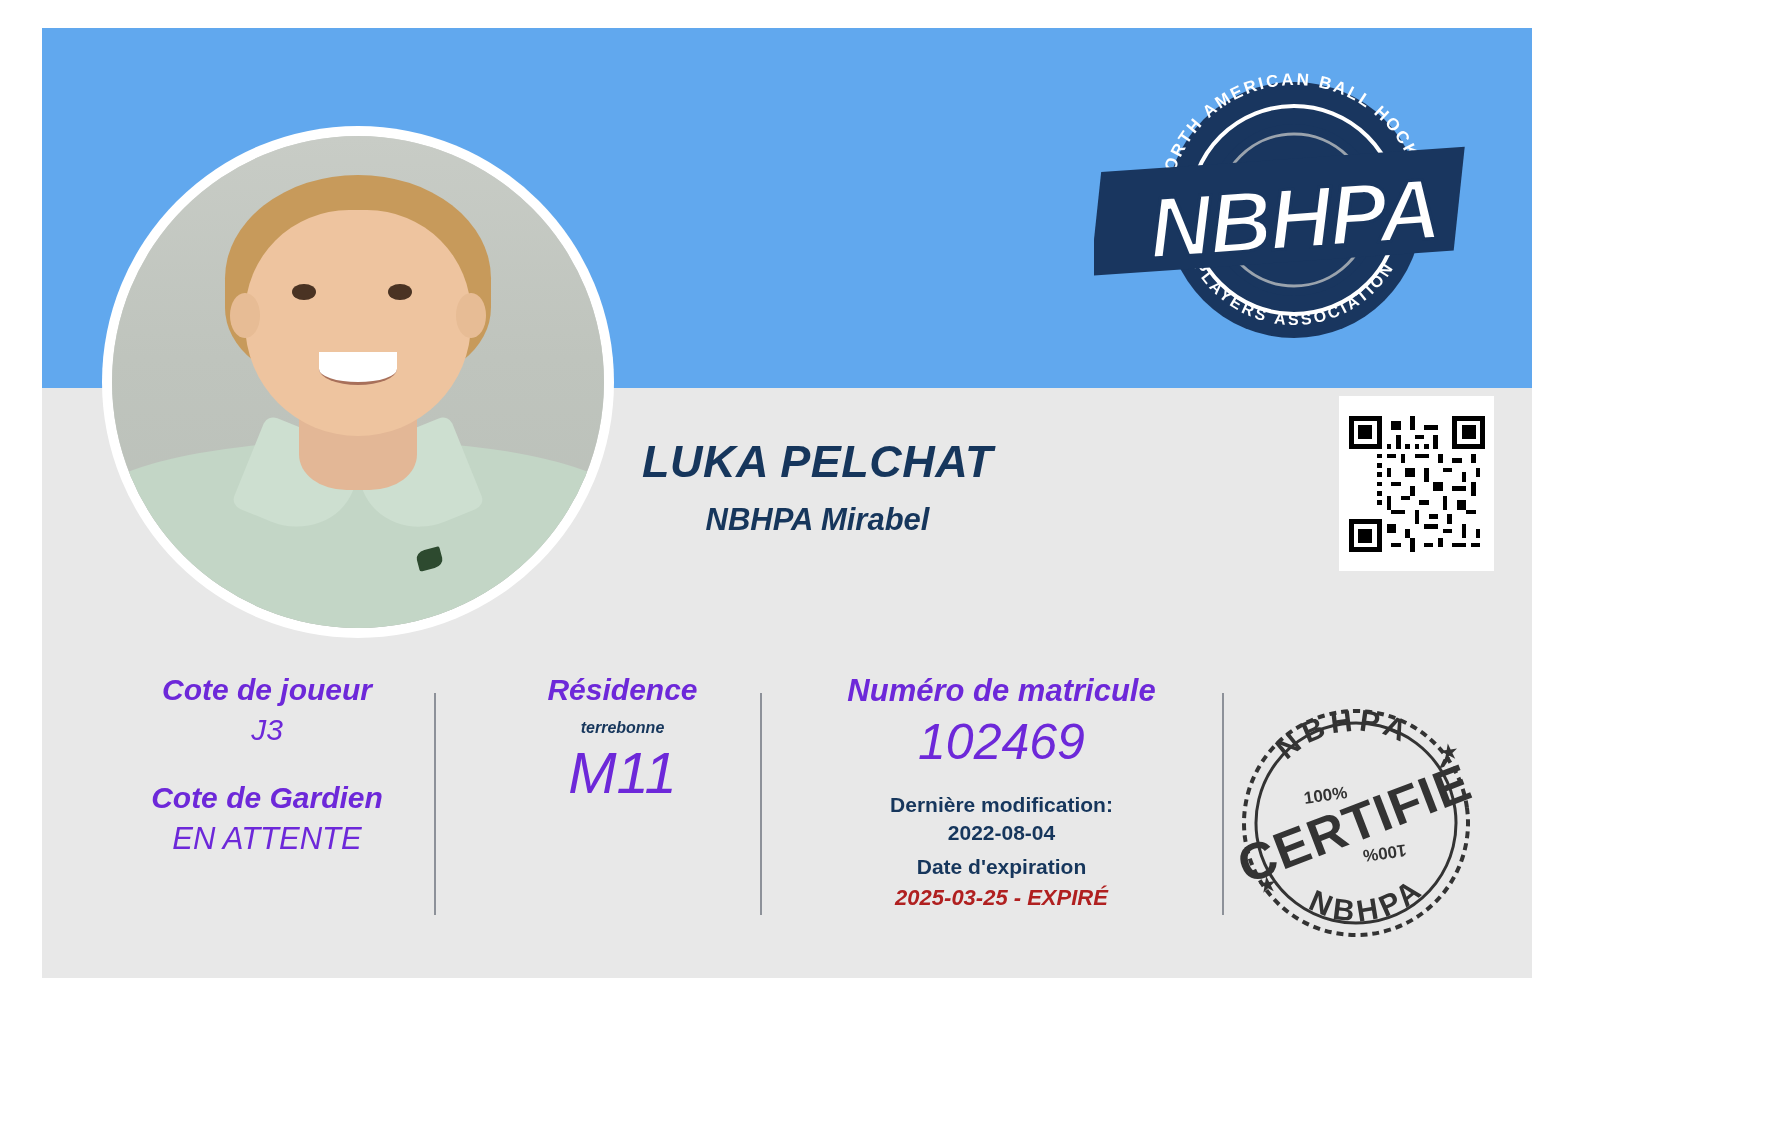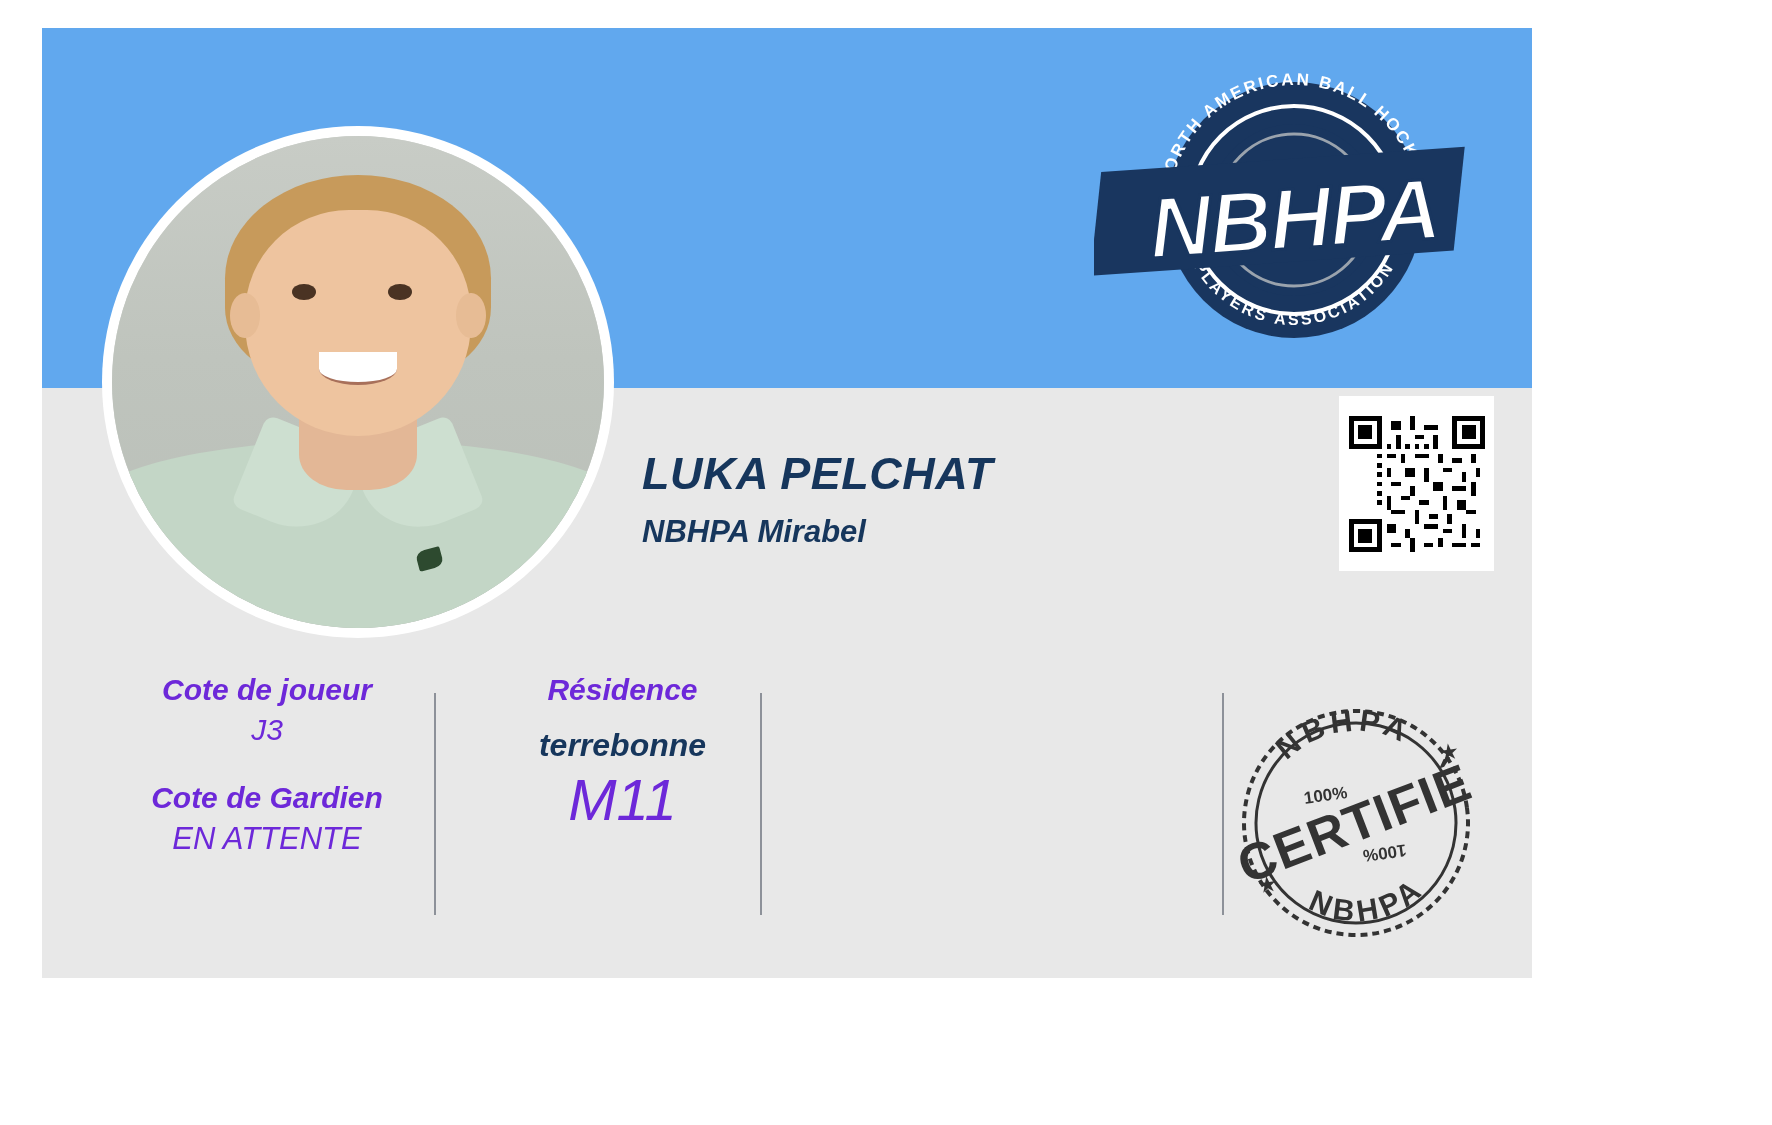--- a/index.html
+++ b/index.html
@@ -130,21 +130,22 @@
     right: 38px;
     top: 32px;
     width: 400px;
     height: 290px;
   }
 
   
   .name-block {
     position: absolute;
     left: 600px;
-    top: 420px;
+    top: 408px;
+    text-align: center;
   }
   .player-name {
     font-size: 45px;
     font-weight: bold;
     font-style: italic;
     color: #16365c;
     letter-spacing: 0.5px;
     margin: 0;
     white-space: nowrap;
   }
@@ -203,21 +204,21 @@
   
   #col-rating { left: 60px; width: 330px; }
   #col-rating .lbl { font-size: 30px; }
   #col-rating .v1 { font-size: 30px; margin-top: 6px; }
   #col-rating .l2 { margin-top: 34px; }
   #col-rating .v2 { font-size: 31px; margin-top: 6px; }
 
   
   #col-res { left: 428px; width: 305px; }
   #col-res .res-lbl { font-size: 30px; }
-  #col-res .res-val { font-size: 32px; margin-top: 20px; color:#16365c; font-weight:bold; }
+  #col-res .res-val { font-size: 16px; margin-top: 12px; color:#16365c; font-weight:bold; }
   #col-res .cat-lbl { font-size: 30px; margin-top: 18px; }
   #col-res .cat-val { font-size: 58px; margin-top: 2px; }
 
   
   #col-mat { left: 742px; width: 435px; }
   #col-mat .mat-lbl { font-size: 31px; }
   #col-mat .mat-val { font-size: 50px; margin-top: 4px; }
   #col-mat .sm-lbl { font-size: 21px; color: #16365c; font-weight: bold; margin-top: 22px; }
   #col-mat .sm-val { font-size: 21px; color: #16365c; font-weight: bold; margin-top: 4px; }
   #col-mat .sm-lbl2 { font-size: 21px; color: #16365c; font-weight: bold; margin-top: 10px; }
@@ -383,20 +384,28 @@
     <div class="divider" style="left: 392px;"></div>
 
     <div class="col" id="col-res">
       <div class="lbl res-lbl">Résidence</div>
       <div class="val res-val">terrebonne</div>
       <div class="val cat-val">M11</div>
     </div>
 
     <div class="divider" style="left: 718px;"></div>
 
+    <div class="col" id="col-mat">
+      <div class="lbl mat-lbl">Numéro de matricule</div>
+      <div class="val mat-val">102469</div>
+      <div class="sm-lbl">Dernière modification:</div>
+      <div class="sm-val">2022-08-04</div>
+      <div class="sm-lbl2">Date d'expiration</div>
+      <div class="exp">2025-03-25  - EXPIRÉ</div>
+    </div>
 
     <div class="divider" style="left: 1180px;"></div>
 
     <div class="stamp">
       <svg viewBox="0 0 280 265" width="280" height="265" xmlns="http://www.w3.org/2000/svg">
         <defs>
           <path id="stTop" d="M 45 135 A 95 95 0 0 1 235 135"></path>
           <path id="stBot" d="M 45 135 A 95 95 0 0 0 235 135"></path>
         </defs>
         <g transform="rotate(-8 140 132)">

